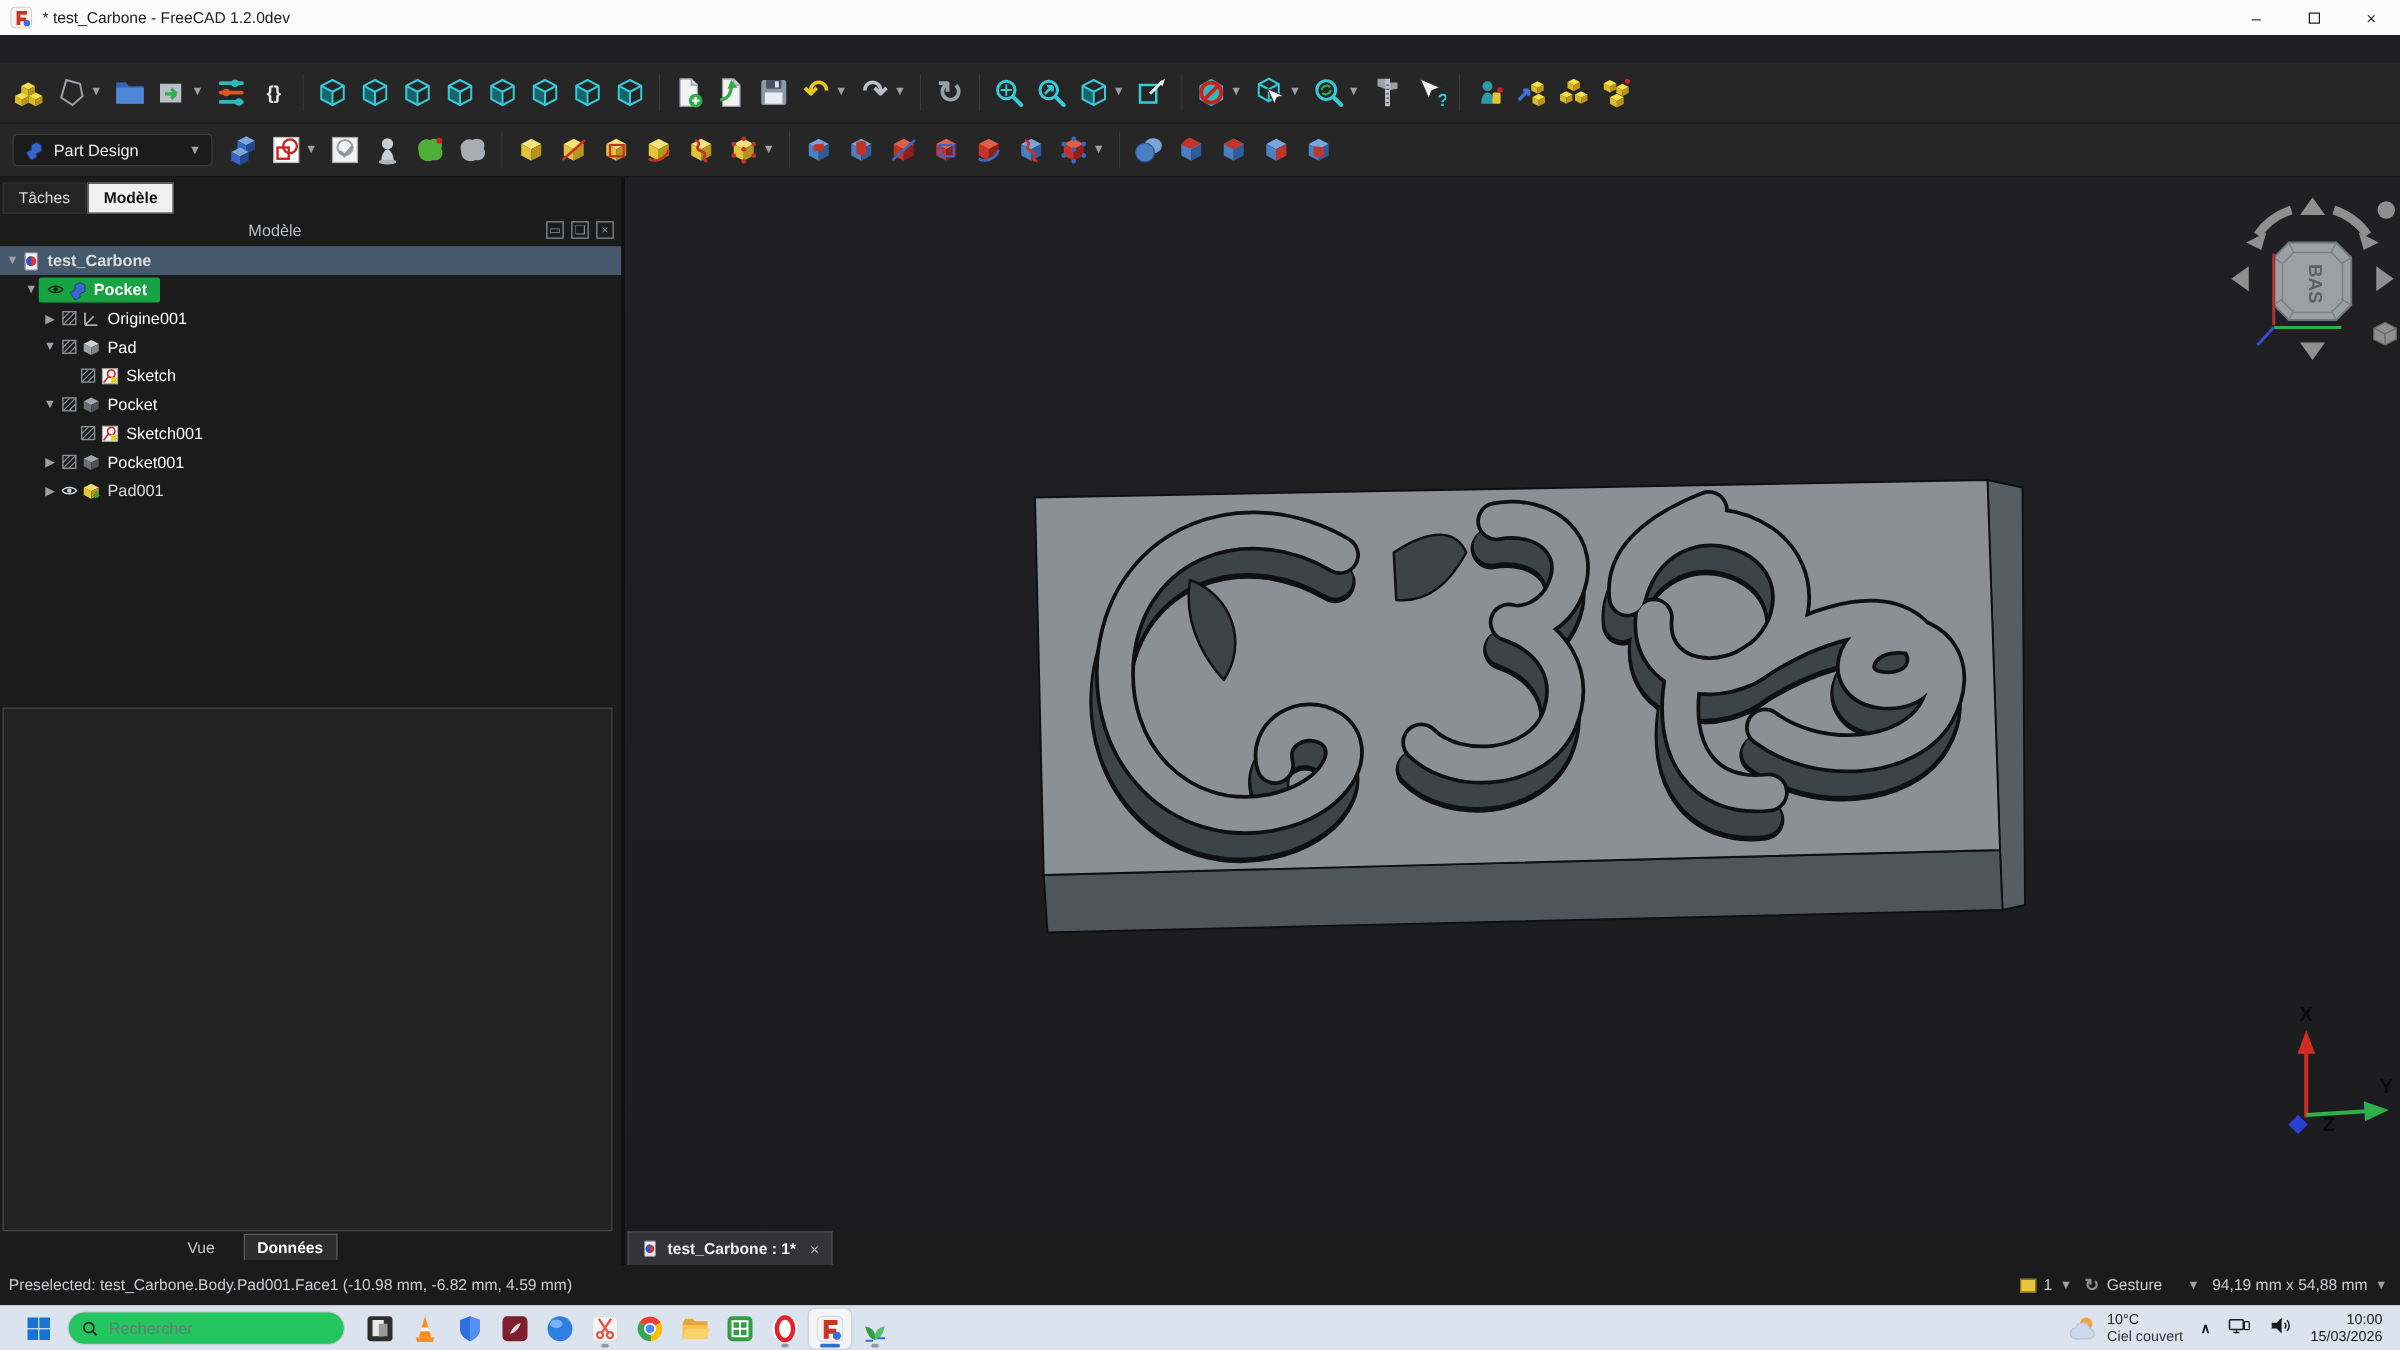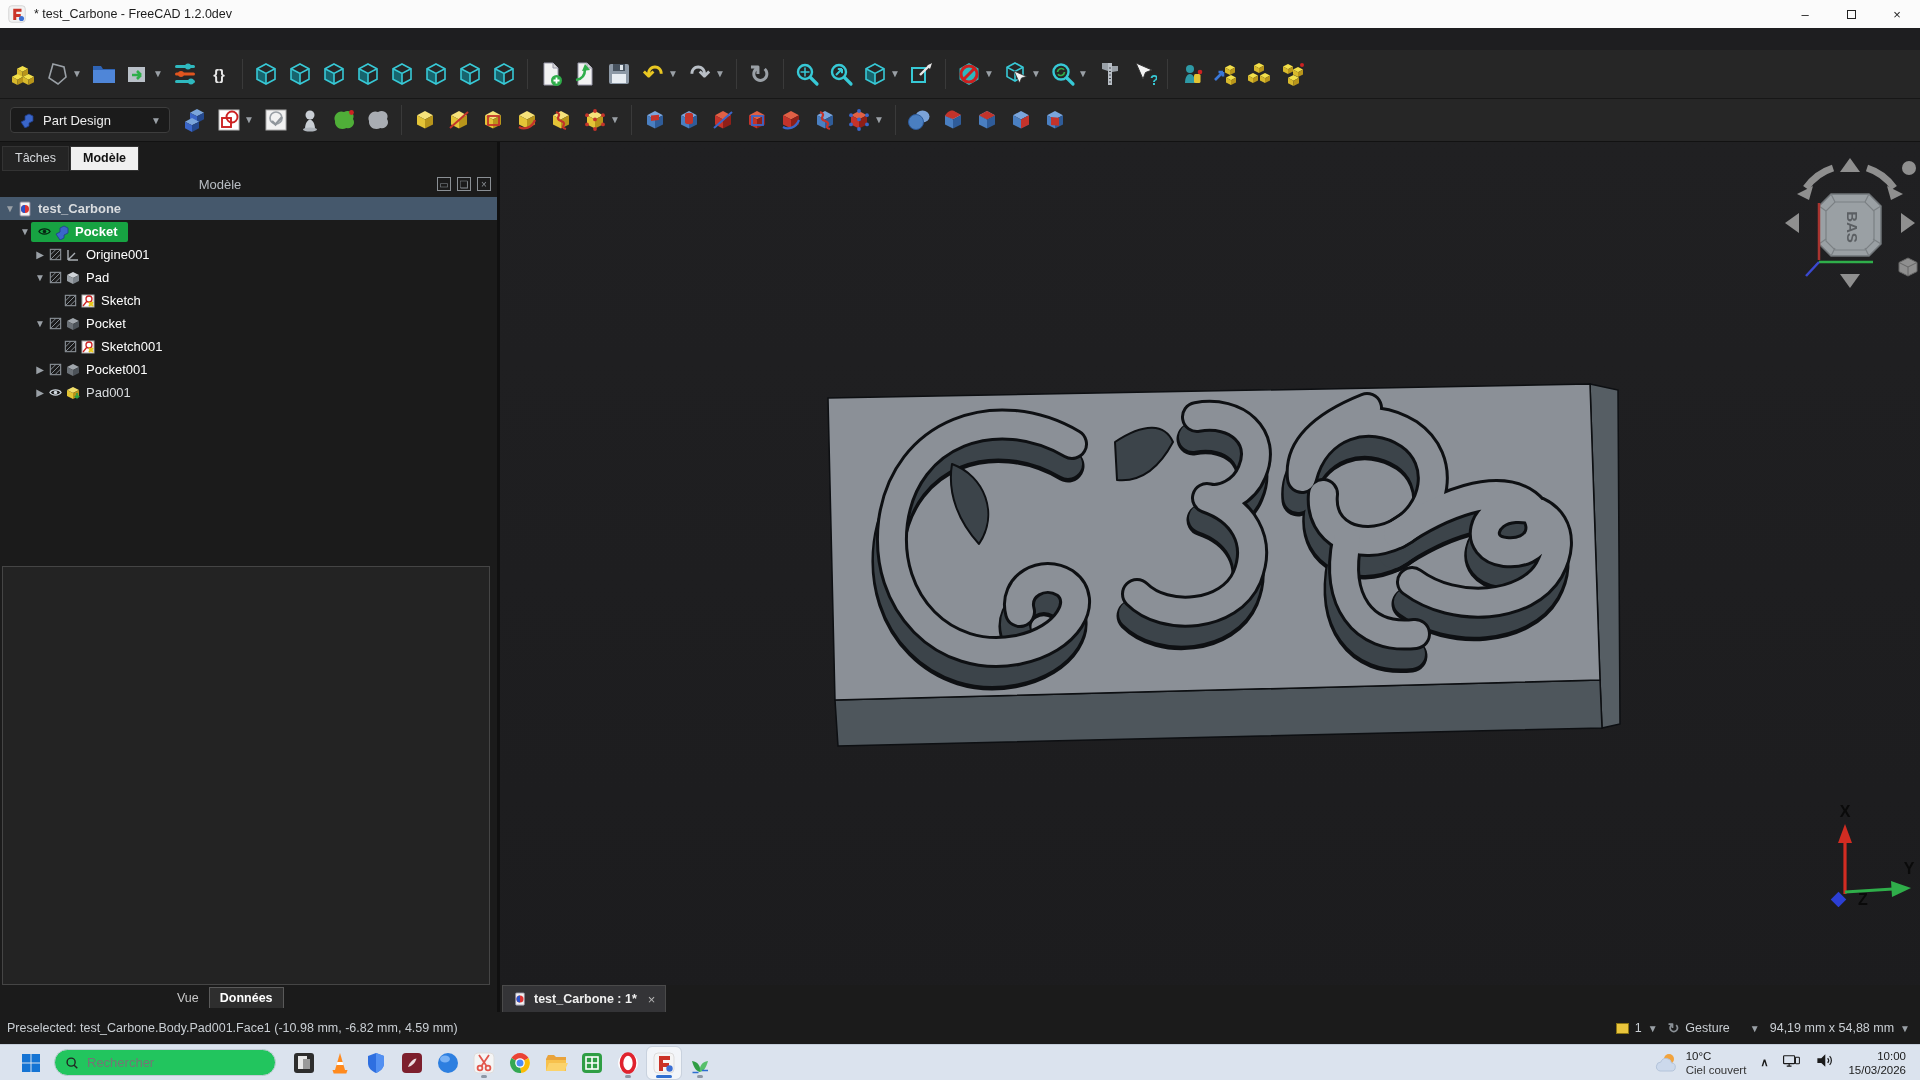--- a/index.html
+++ b/index.html
@@ -64,21 +64,21 @@
   .ticon svg { width:16px; height:16px; }
   .tlabel { margin-left:4px; }
   .trow.dim .tlabel { color:#ffffff; }
   .trow.b .tlabel { font-weight:bold; }
   .pill { display:inline-flex; align-items:center; background:#17a342; border-radius:2px;
     padding:2px 10px 2px 4px; }
   .pill .tlabel { color:#fff; font-weight:bold; }
 
   #propbox { position:absolute; left:2px; top:424px; width:488px; height:419px;
     border:1px solid #454545; background:#232323; }
-  #bottom-tabs { position:absolute; left:167px; top:845px; display:flex; font-size:12.5px; align-items:flex-end; }
+  #bottom-tabs { position:absolute; left:140px; top:845px; display:flex; font-size:12.5px; align-items:flex-end;gap:13px; }
   .btab { padding:3px 10px; color:#c8c8c8; }
   .btab.active { background:#2e2e2e; border:1px solid #5a5a5a; border-bottom:none; color:#fff; font-weight:bold; }
 
   
   #viewport { position:absolute; left:500px; top:0; width:1420px; height:870px;
     background:linear-gradient(#202022,#1c1c1e); overflow:hidden; }
   #modelsvg { position:absolute; left:-3px; top:0; width:1423px; height:870px; }
   #navcube { position:absolute; left:1275px; top:6px; width:150px; height:150px; }
   #axiscross { position:absolute; left:1323px; top:660px; width:95px; height:105px; }
   #doc-tabbar { position:absolute; left:0; bottom:0; width:1420px; height:27px; background:#1b1b1b; display:flex; }

